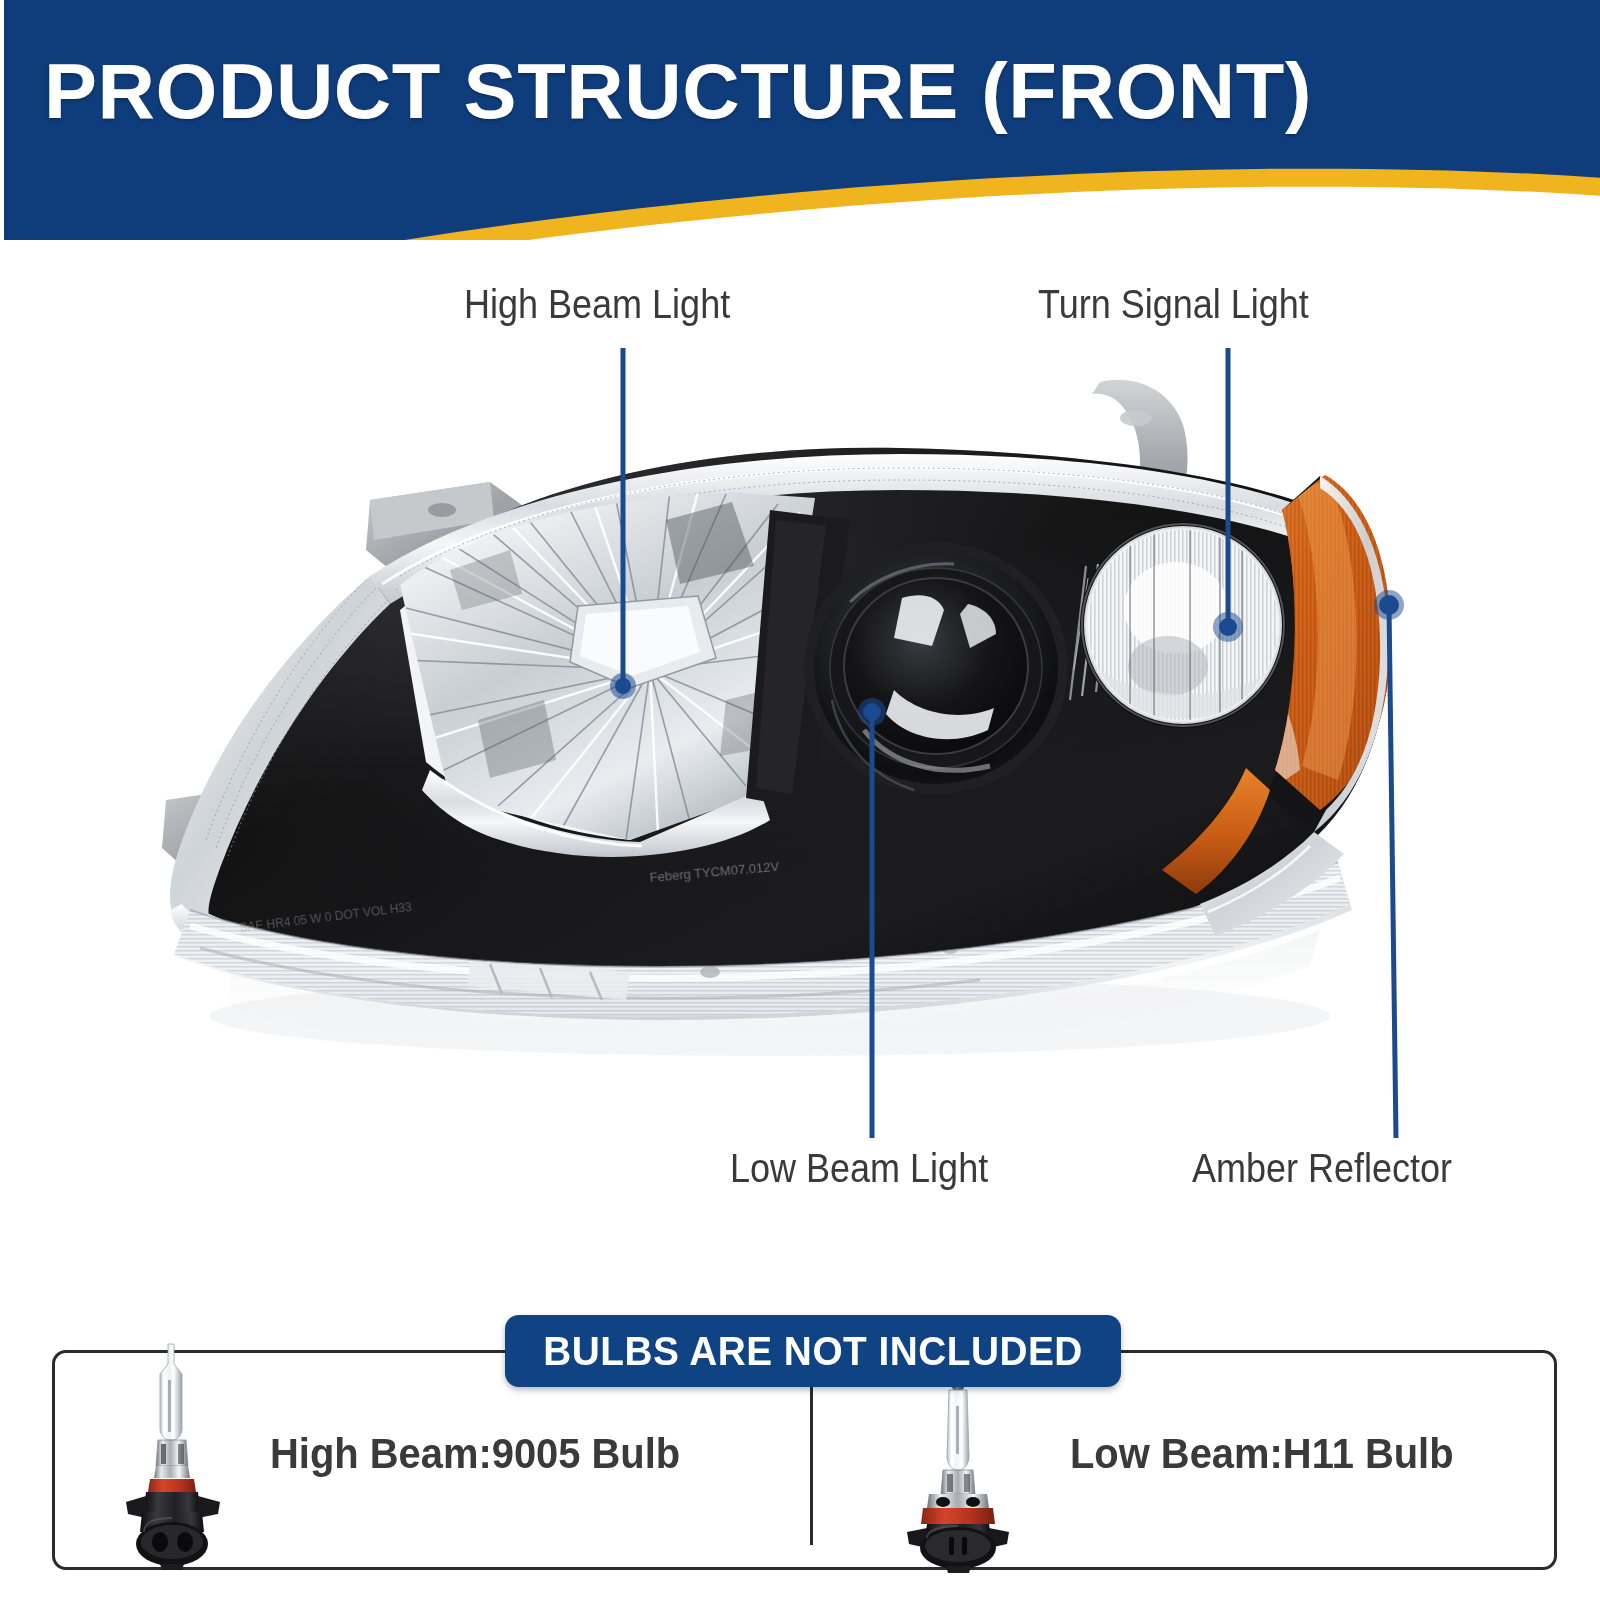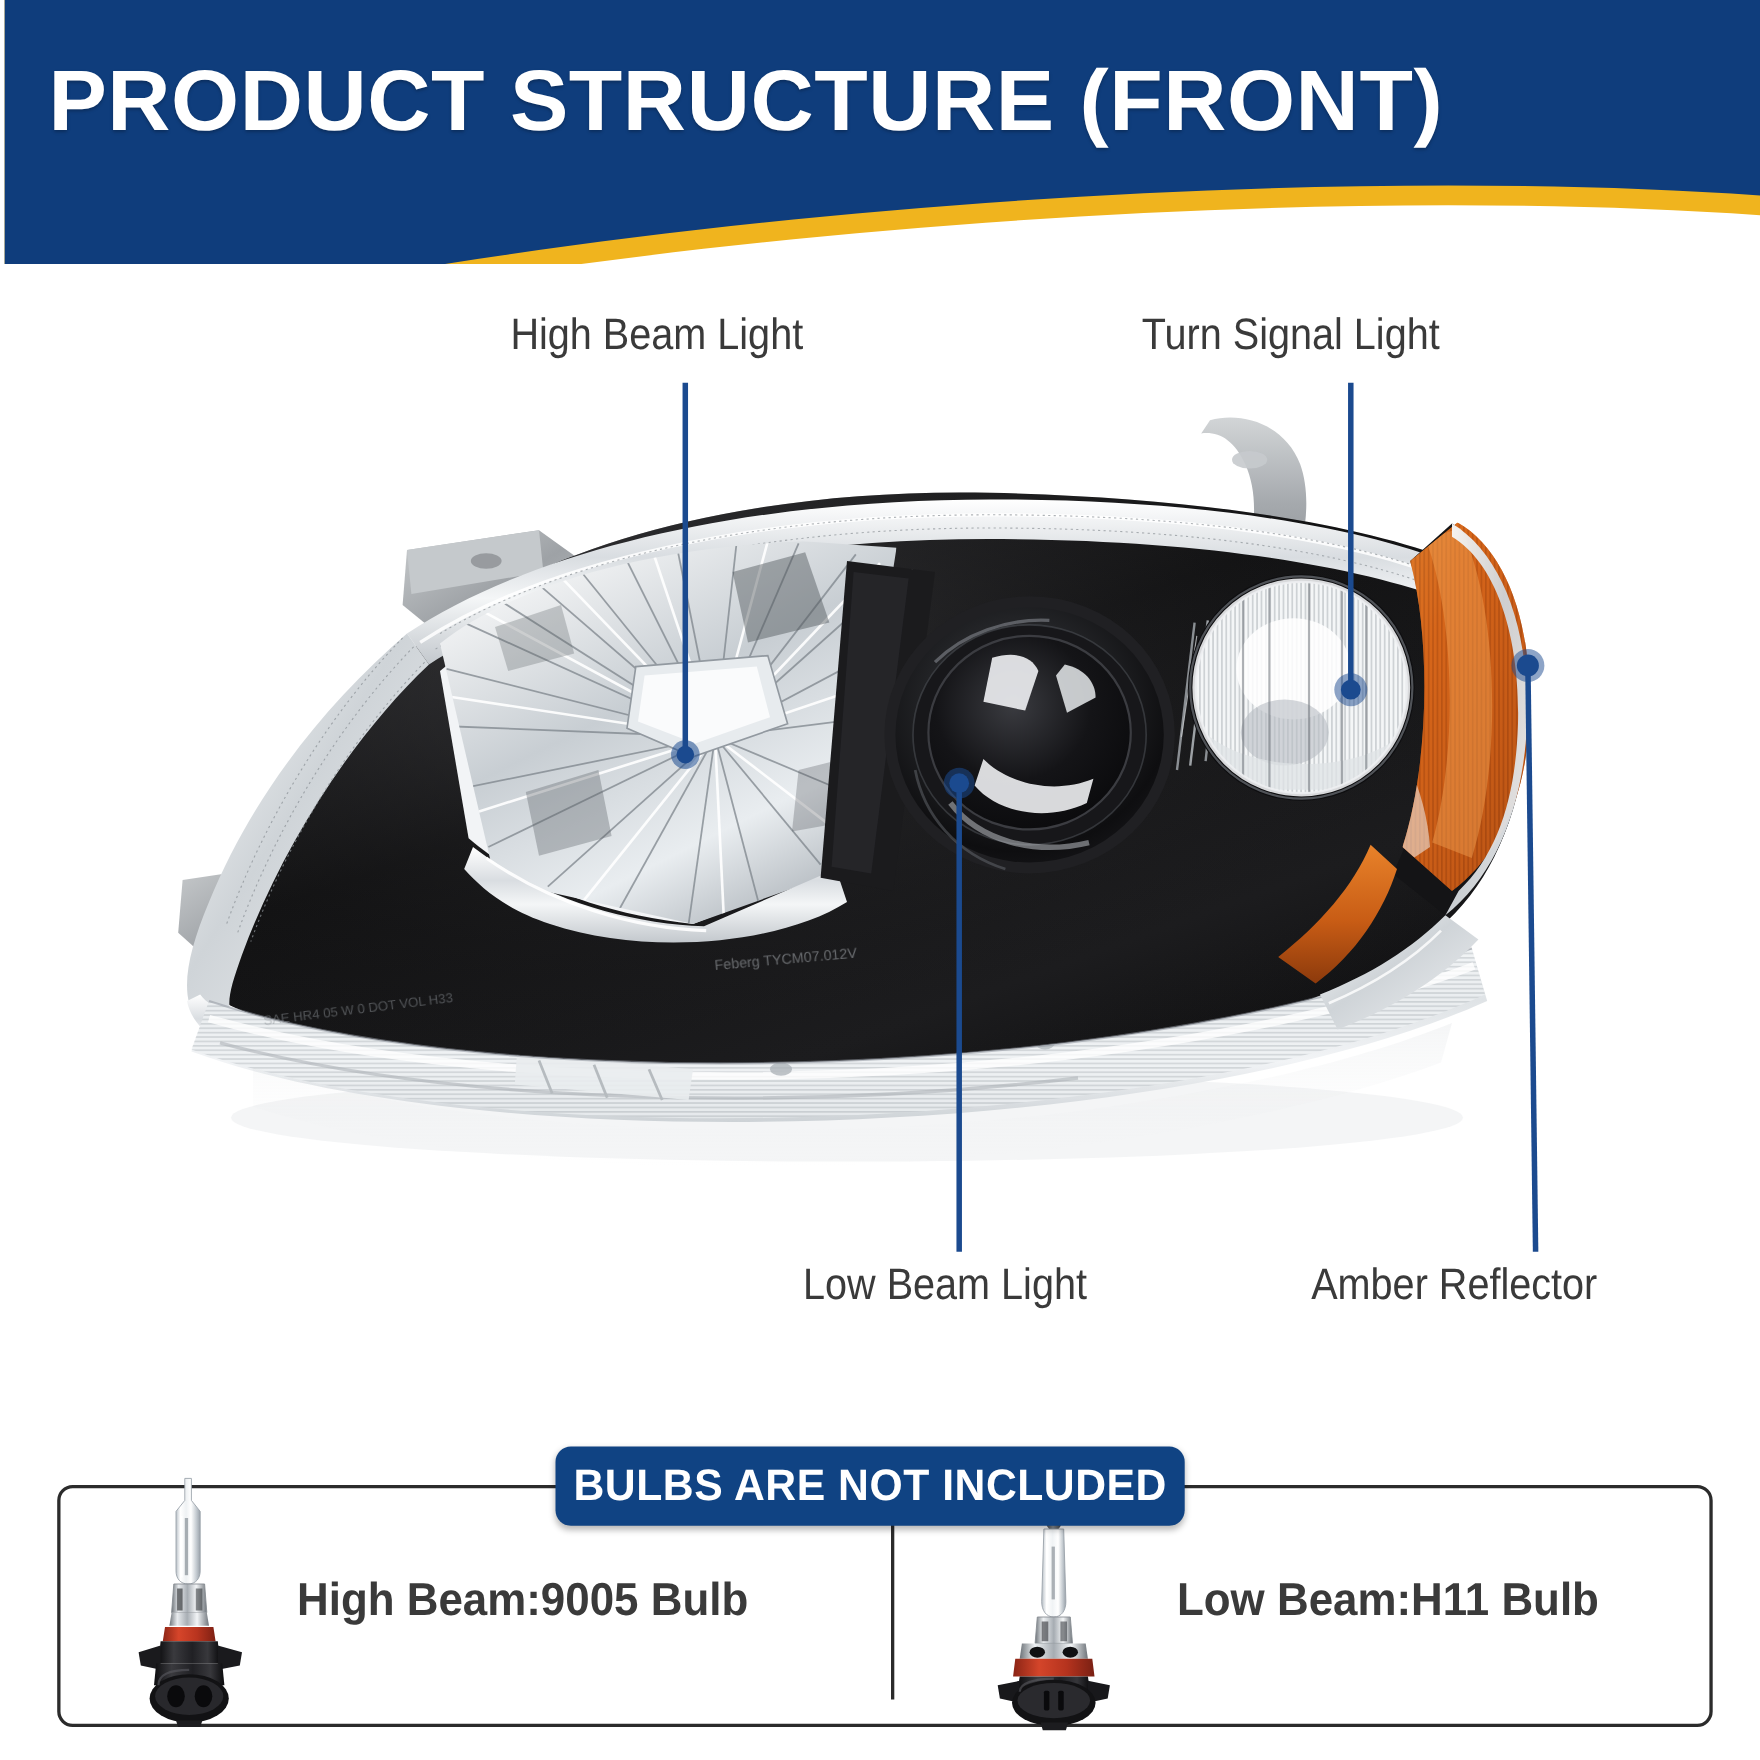--- a/index.html
+++ b/index.html
@@ -57,21 +57,21 @@
   
   #bulb-section{
     position:absolute; left:52px; top:1350px;
     width:1505px; height:220px;
     border:3px solid #2b2b2b;
     border-radius:14px;
     background:#ffffff;
   }
   #bulbs-badge{
     position:absolute; left:505px; top:1315px;
-    width:572px; height:72px;
+    width:616px; height:72px;
     background:#104383;
     border-radius:14px;
     display:flex; align-items:center; justify-content:center;
     box-shadow:0 3px 6px rgba(0,0,0,0.28);
   }
   #bulbs-badge-text{
     color:#ffffff; font-size:40px; font-weight:bold;
     letter-spacing:0.5px; white-space:nowrap;
     transform:scaleX(0.97);
   }

